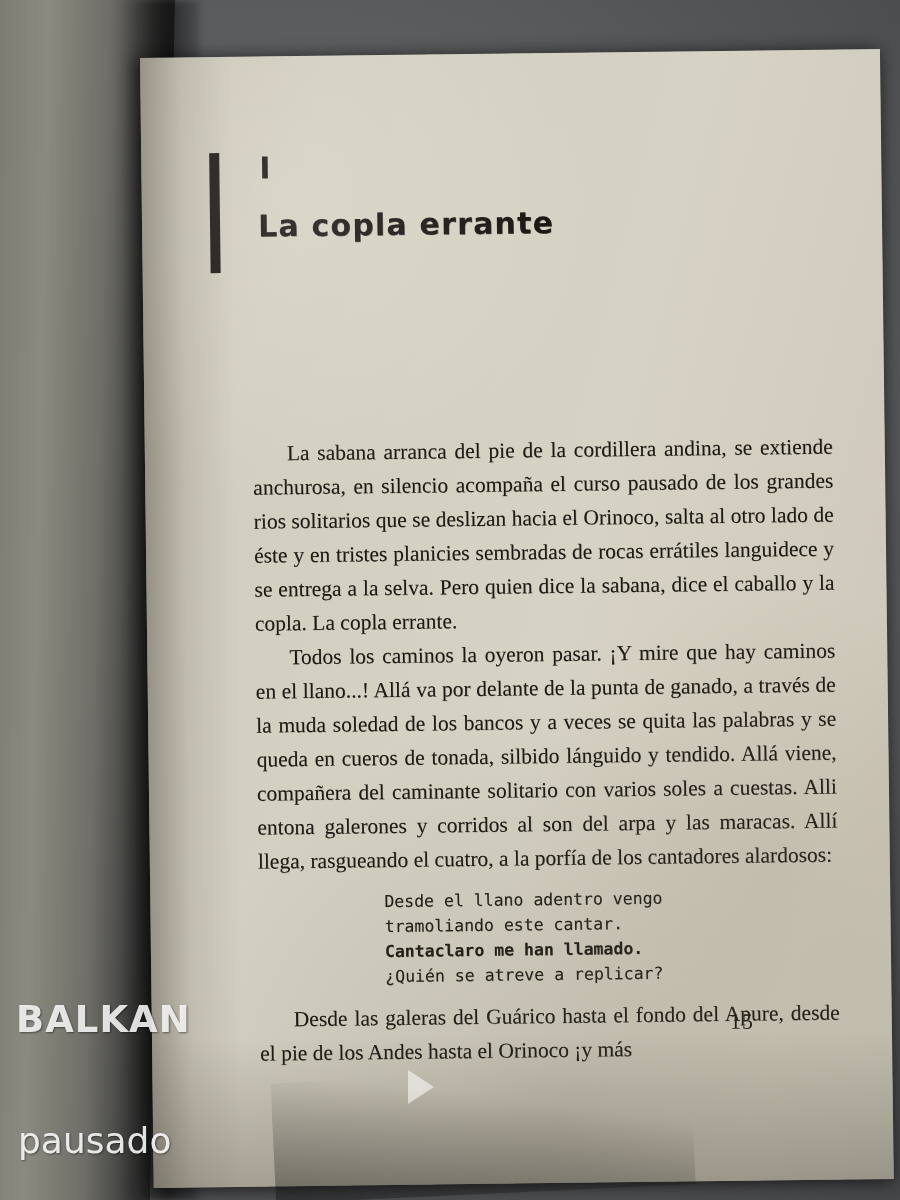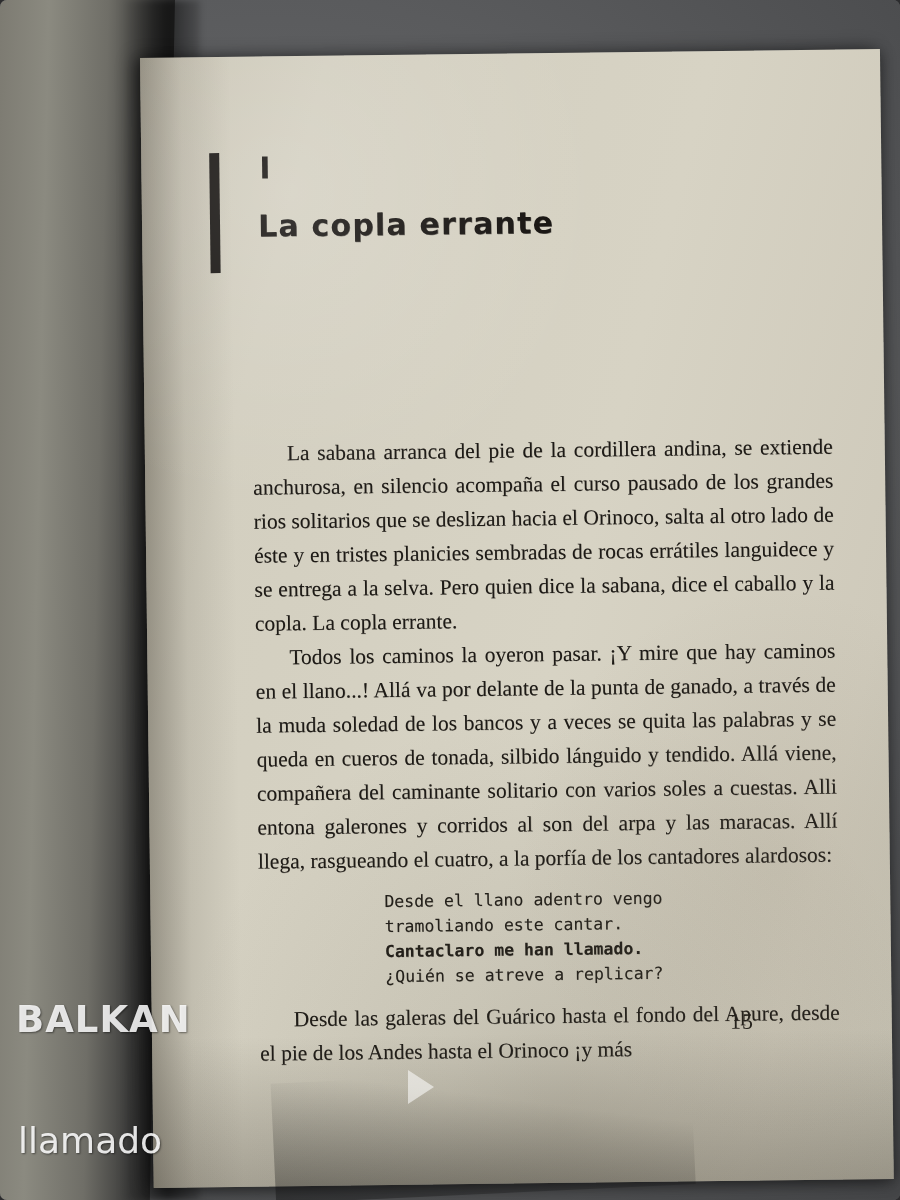--- a/index.html
+++ b/index.html
@@ -13,21 +13,20 @@
     overflow: hidden;
     font-family: "Liberation Serif", serif;
   }
 
   #scene {
     position: relative;
     width: 900px;
     height: 1200px;
     background: #595a5c;
     overflow: hidden;
-    border-radius: 7px;
   }
 
   
   .backdrop {
     position: absolute;
     inset: 0;
     background:
       radial-gradient(120% 90% at 30% 40%, #6d6e70 0%, #5a5b5d 45%, #3f4042 100%);
   }
 
@@ -274,15 +273,15 @@
 
       <div class="folio">15</div>
     </div>
 
     <div class="corner-lift"></div>
   </div>
 
   <div class="watermark">
     <div class="wm-line1">BALKAN</div>
     <div class="wm-play"></div>
-    <div class="wm-line3">llamado</div>
+    <div class="wm-line3">pausado</div>
   </div>
 </div>
 
 </body></html>

